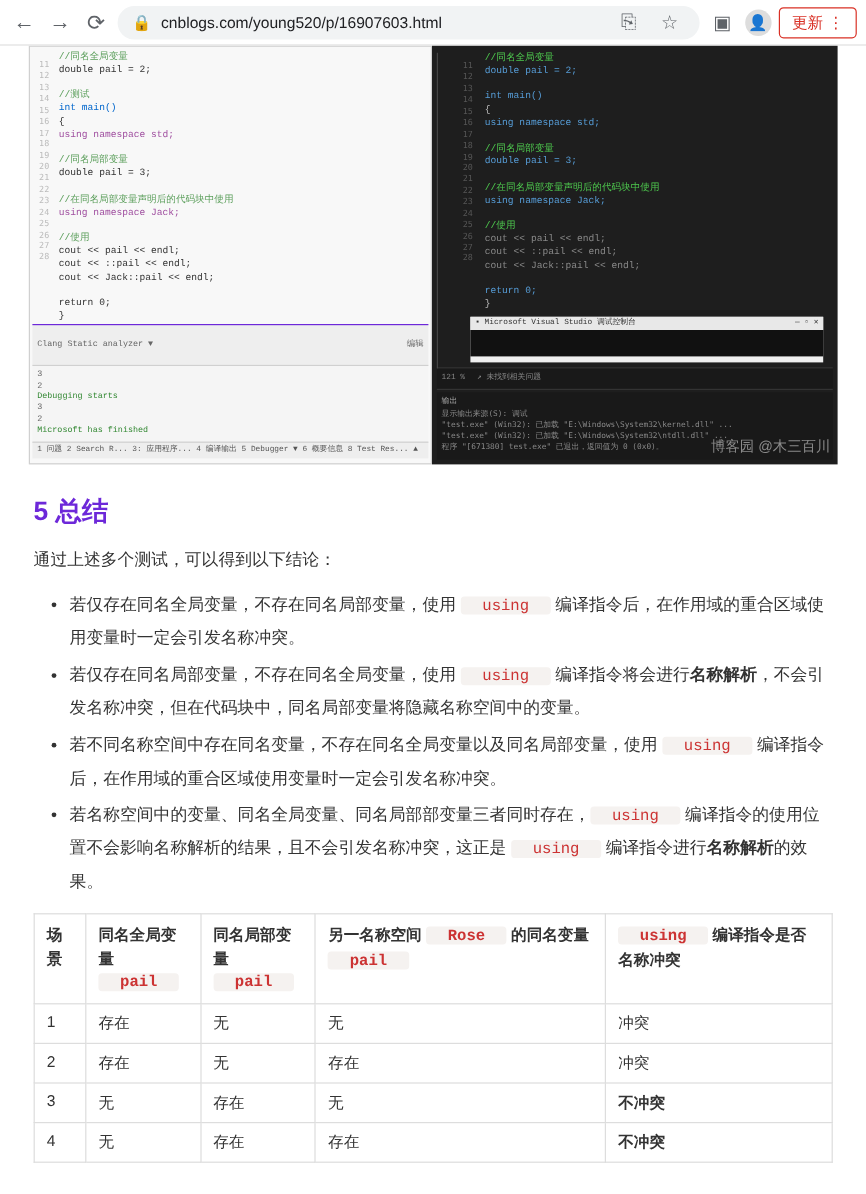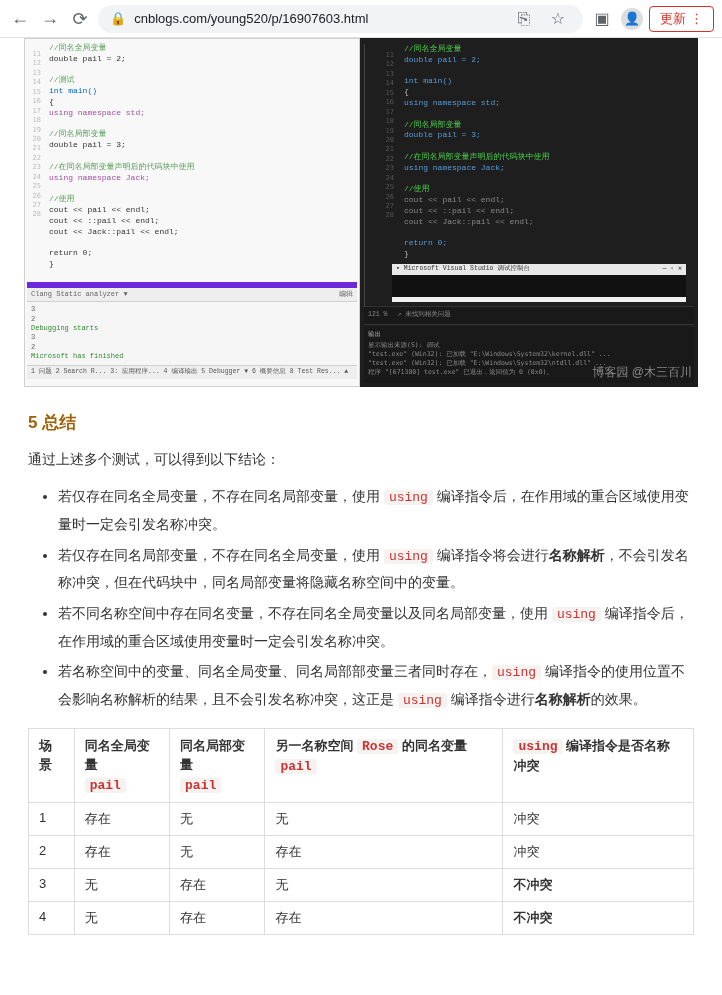--- a/index.html
+++ b/index.html
@@ -31,35 +31,35 @@
   .ide-right .gutter { position: absolute; left: 20px; top: 6px; color: #555; font-size: 7px; line-height: 1.35; text-align: right; width: 14px; }
   .ide-right .code { margin-left: 40px; }
   .ide-right .bracket-bar { position: absolute; left: 4px; top: 6px; bottom: 80px; width: 12px; border-left: 1px solid #444; }
   .kw-blue { color: #0066cc; }
   .kw-green { color: #5a9e5a; }
   .kw-purple { color: #a050a0; }
   .dark-kw { color: #569cd6; }
   .dark-green { color: #4ec94e; }
   .dark-gray { color: #888; }
 
-  .left-toolbar { background: #eeeeee; border-top: 6px solid #6d28d9; padding: 2px 4px; font-size: 7px; color: #666; display:flex; gap:6px; align-items:center;margin-top:12px; }
+  .left-toolbar { background: #eeeeee; border-top: 1px solid #6d28d9; padding: 12px 4px; font-size: 7px; color: #666; display:flex; gap:6px; align-items:center; }
   .left-bottom { background: #f5f5f5; border-top: 1px solid #d0d0d0; padding: 3px 4px; font-size: 7px; color: #666; }
   .left-bottom .db { color: #338833; }
   .left-tabs { background: #eeeeee; border-top: 1px solid #d0d0d0; padding: 2px 4px; font-size: 6.5px; color: #555; display:flex; gap:8px; }
   .right-bottom { background: #191919; margin-top: 2px; font-size: 6.5px; color: #888; padding: 4px; }
   .right-vs-popup { background: #f0f0f0; position: relative; margin: 4px 8px 4px 28px; height: 38px; }
   .right-vs-title { background: #e8e8e8; color: #333; font-size: 6.5px; padding: 1px 4px; display:flex; justify-content:space-between; }
   .right-vs-body { background: #111; height: 22px; }
   .watermark { position: absolute; right: 6px; bottom: 6px; color: #8a8a8a; font-size: 12px; font-family: sans-serif; }
 
-  h2 { font-size: 17px; font-weight: 700; color: #a16207; margin: 18px 0 14px; }
+  h2 { font-size: 22px; font-weight: 700; color: #6d28d9; margin: 18px 0 14px; }
   .para { font-size: 14px; line-height: 1.7; color: #333; margin: 0 0 12px; }
   ul.bullets { margin: 0 0 14px; padding-left: 30px; }
   ul.bullets li { font-size: 14px; line-height: 1.9; color: #333; margin-bottom: 4px; }
-  .code-inline { background: #f5f2f0; color: #cc3333; padding: 0px 5px; border-radius: 3px; font-family: "Consolas","Courier New",monospace; font-size: 13px; }
+  .code-inline { background: #f5f2f0; color: #cc3333; padding: 0px 18px; border-radius: 3px; font-family: "Consolas","Courier New",monospace; font-size: 13px; }
   strong { font-weight: 700; }
 
   table.grid { border-collapse: collapse; width: 100%; font-size: 13px; margin-top: 6px; }
   table.grid th, table.grid td { border: 1px solid #ddd; padding: 7px 10px; text-align: left; vertical-align: top; }
   table.grid th { font-weight: 700; background: #fff; line-height:1.5; }
 </style>
 </head>
 <body>
 
 <div class="chrome">

